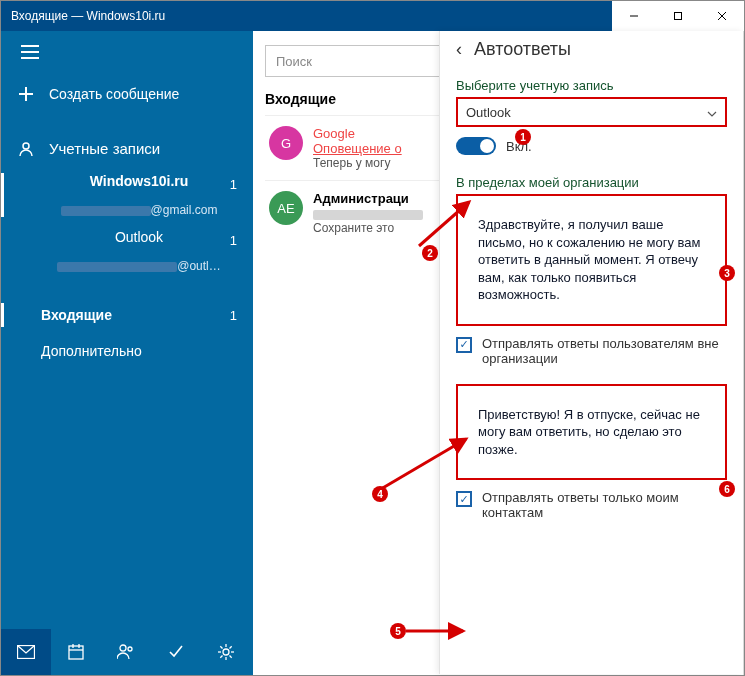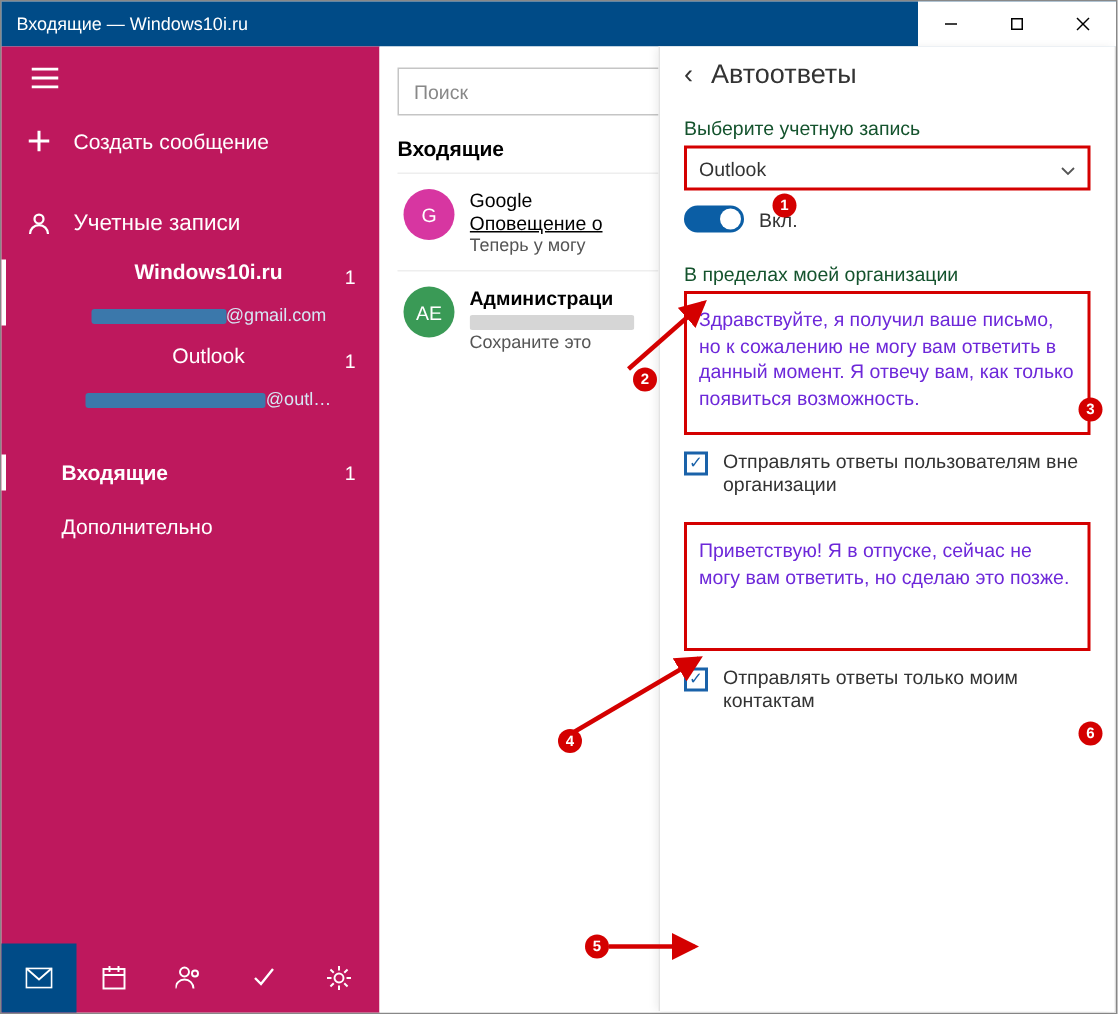--- a/index.html
+++ b/index.html
@@ -8,21 +8,21 @@
   .window { width: 745px; height: 676px; border: 1px solid #888; display: flex; flex-direction: column; position: relative; }
   .titlebar { height: 30px; background: #004b87; color: #fff; display: flex; align-items: center; font-size: 12px; }
   .titlebar .title { padding-left: 10px; flex: 1; }
   .titlebar .winbtns { display: flex; background: #fff; color: #000; }
   .titlebar .winbtn { width: 44px; height: 30px; display: flex; align-items: center; justify-content: center; font-size: 12px; }
   .titlebar .winbtn svg { width: 10px; height: 10px; }
 
   .body { flex: 1; display: flex; min-height: 0; }
 
   
-  .sidebar { width: 252px; background: #be185d; color: #fff; display: flex; flex-direction: column; } 
+  .sidebar { width: 252px; background: #0369a1; color: #fff; display: flex; flex-direction: column; } 
   .sidebar .row { display: flex; align-items: center; padding: 10px 16px; font-size: 14px; gap: 14px; }
   .sidebar .hamburger { padding: 14px 20px; }
   .sidebar .iconglyph { width: 18px; display: flex; justify-content: center; }
   .sidebar .count { margin-left: auto; font-size: 13px; }
   .sidebar .section { padding-top: 18px; }
   .sidebar .section .header { font-weight: 400; font-size: 15px; }
   .sidebar .account { flex-direction: column; align-items: center; padding-left: 40px; padding-top:6px; padding-bottom:6px; position: relative; }
   .sidebar .account .nm { font-size: 14px; font-weight: 600;}
   .sidebar .account .em { font-size: 12px; color: #d6e6f4; }
   .sidebar .account .count { position: absolute; right: 16px; top: 10px; }
@@ -40,33 +40,33 @@
   .mid h3 { font-weight: 600; font-size: 14px; margin-top: 14px; margin-bottom: 8px; }
   .msg { display: flex; gap: 10px; padding: 10px 4px; border-top: 1px solid #eee; }
   .msg:first-of-type { border-top: 1px solid #eee; }
   .avatar { width: 34px; height: 34px; border-radius: 50%; color: #fff; display: flex; align-items: center; justify-content: center; font-size: 13px; flex: 0 0 34px; }
   .avatar.g { background: #d736a1; }
   .avatar.ae { background: #3a9a56; }
   .msg .lines { overflow: hidden; }
   .msg .from { font-size: 13px; font-weight: 600; }
   .msg .subj { font-size: 13px; font-weight: 600; color: #0b5ea5; white-space: nowrap; overflow: hidden; text-overflow: ellipsis; text-decoration: underline; }
   .msg .prev { font-size: 12px; color: #555; white-space: nowrap; overflow: hidden; text-overflow: ellipsis; }
-  .msg:nth-of-type(2) .from, .msg:nth-of-type(2) .subj { font-weight:400; color:#000000;}
+  .msg:nth-of-type(2) .from, .msg:nth-of-type(2) .subj { font-weight:400; color:#ef4444;}
   .blurred-grey { display:inline-block; height:10px; width:60px; background:#d6d6d6; border-radius:2px; vertical-align:middle;}
 
   
   .panel { position: absolute; top: 30px; right: 1px; bottom: 1px; width: 304px; background: #fff; border-left: 1px solid #e3e3e3; padding: 8px 16px 16px 16px; font-size: 13px; color: #333; overflow: hidden; box-shadow: -2px 0 6px rgba(0,0,0,0.08);}
   .panel .phead { display: flex; align-items: center; gap: 12px; font-size: 18px; font-weight: 400; color: #333; margin-bottom: 18px; }
   .panel .phead .back { font-size: 18px; font-weight: 300; }
   .panel .label { font-size: 13px; color: #14532d; margin-top: 8px; margin-bottom: 4px; }
   .panel .select { border: 2px solid #d40000; height: 30px; display: flex; align-items: center; padding: 0 8px; justify-content: space-between; font-size: 13px;}
   .panel .toggle { display: flex; align-items: center; gap: 10px; margin-top: 10px; }
   .panel .sw { width: 40px; height: 18px; background: #0b5ea5; border-radius: 10px; position: relative; }
   .panel .sw::after { content: ""; position: absolute; right: 2px; top: 2px; width: 14px; height: 14px; background: #fff; border-radius: 50%; }
-  .panel .ta { border: 2px solid #d40000; padding: 8px; font-size: 13px; color: #6d28d9; line-height: 1.35; min-height: 96px; margin-top: 4px; }
+  .panel .ta { border: 2px solid #d40000; padding: 20px; font-size: 13px; color: #0f172a; line-height: 1.35; min-height: 96px; margin-top: 4px; }
   .panel .chkrow { display: flex; gap: 10px; margin-top: 10px; }
   .panel .chk { width: 16px; height: 16px; border: 2px solid #1a62a9; display: flex; align-items: center; justify-content: center; flex: 0 0 16px; margin-top:1px;}
   .panel .chk .tick { font-size: 11px; color: #1a62a9; line-height: 1; }
 
   
   .marker { position: absolute; width: 16px; height: 16px; border-radius: 50%; background: #d40000; color: #fff; font-size: 10px; display: flex; align-items: center; justify-content: center; z-index: 50; font-weight:600;}
   .arrow { position: absolute; z-index: 49; pointer-events: none; }
 
   svg .a-line { stroke:#d40000; stroke-width:3; fill:none; }
   svg .a-head { fill:#d40000; }

